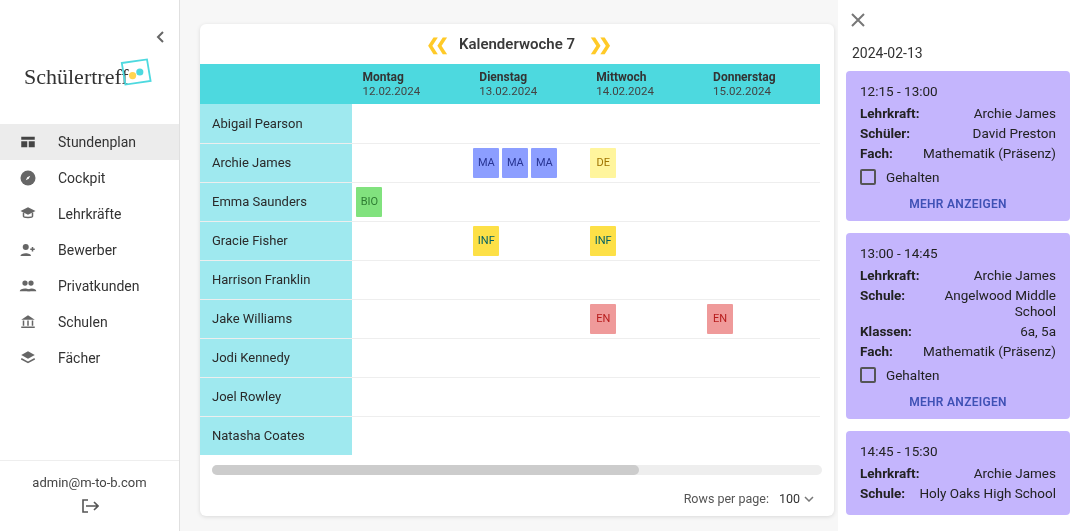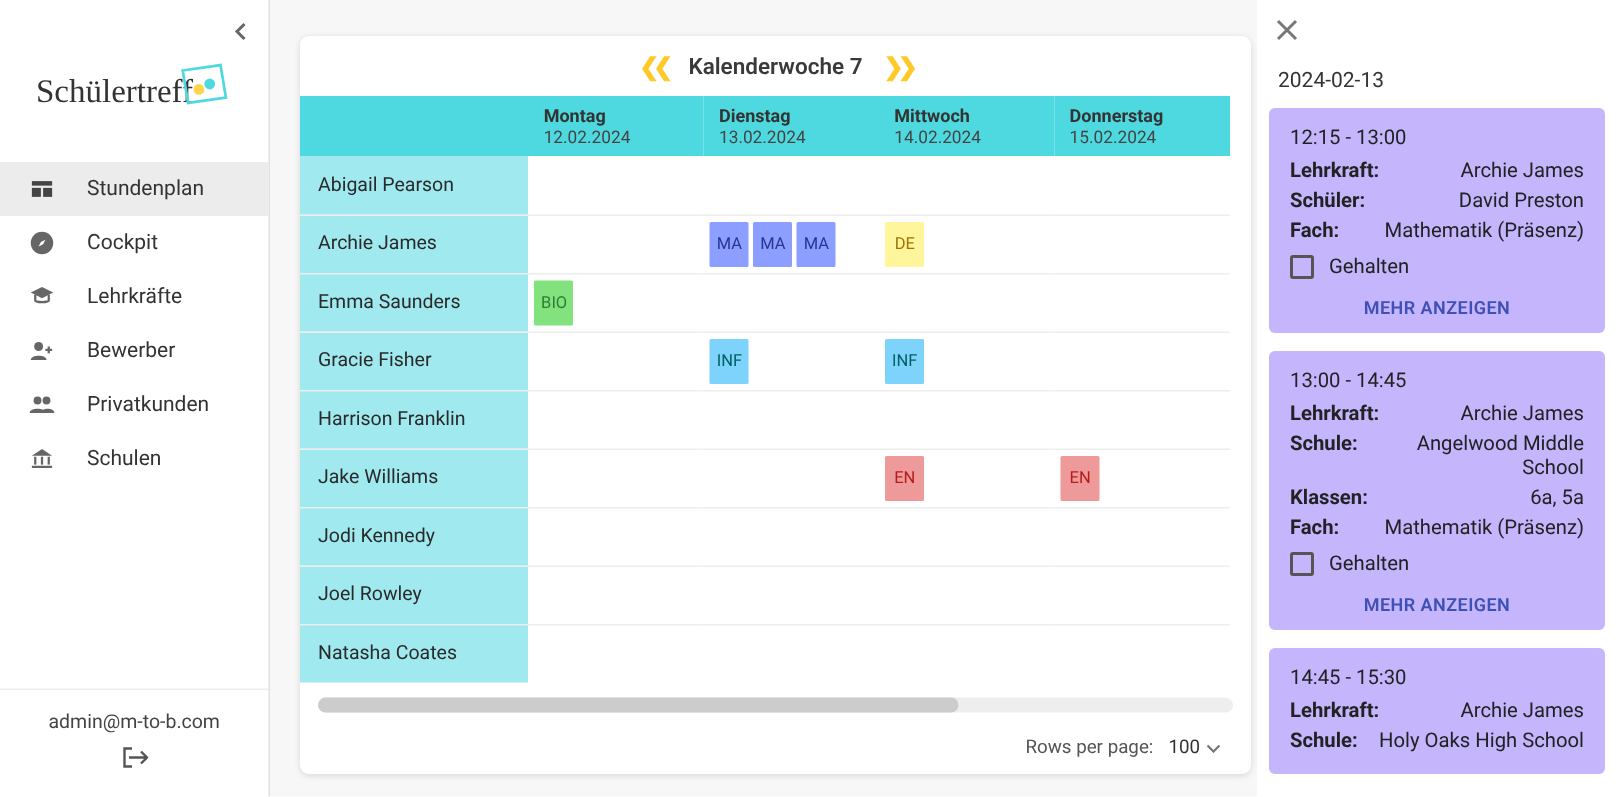--- a/index.html
+++ b/index.html
@@ -1,20 +1,20 @@
 <!DOCTYPE html>
 <html><head>
 <meta charset="utf-8">
 <style>
   * { box-sizing: border-box; margin: 0; padding: 0; }
   body { font-family: Roboto, Arial, sans-serif; font-size: 14px; color: #222; background: #fff; width: 1080px; height: 531px; overflow: hidden; position: relative; }
   
   
   .sidebar { position: absolute; left: 0; top: 0; width: 180px; height: 531px; border-right: 1px solid #e0e0e0; background: #fff; display: flex; flex-direction: column; }
-  .sidebar-top { position: relative; height: 108px; }
+  .sidebar-top { position: relative; height: 108px; margin-top: 16px; }
   .collapse-btn { position: absolute; right: 14px; top: 14px; cursor: pointer; color: #555; }
   .logo { position: absolute; left: 24px; top: 48px; font-size: 22px; font-family: Georgia, serif; color: #333; }
   .logo-deco { position: absolute; left: 120px; top: 38px; width: 36px; height: 36px; }
   .nav { flex: 1; }
   .nav-item { display: flex; align-items: center; gap: 20px; padding: 0 18px; height: 36px; cursor: pointer; color: #666; }
   .nav-item.active { background: #ececec; color: #333; }
   .nav-item .icon { width: 20px; display: inline-flex; justify-content: center; }
   .nav-item .label { color: #333; font-size: 14px; }
   .sidebar-footer { border-top: 1px solid #eee; padding: 14px 0; text-align: center; font-size: 13px; color: #444; }
   .signout { margin-top: 8px; color: #555; cursor: pointer; }
@@ -33,21 +33,21 @@
   table.sched thead th .date { font-weight: 400; font-size: 11.5px; color:#444; }
   table.sched thead th:first-child { background: #4dd9df; }
   table.sched tbody td.name { background: #9fe9ef; padding: 0 12px; height: 39px; font-size: 13px; color: #2a2a2a; }
   table.sched tbody tr + tr td { border-top: 1px solid #eee; }
   table.sched tbody td.slot { height: 39px; position: relative; }
   .chip-row { display: flex; gap: 3px; padding: 4px; height: 100%; align-items: stretch; }
   .chip { flex: 0 0 auto; width: 26px; display: flex; align-items: center; justify-content: center; font-size: 11px; font-weight: 400; border-radius: 1px; }
   .chip.MA { background: #8c9eff; color: #283593; }
   .chip.DE { background: #fff59d; color: #a07400; }
   .chip.BIO { background: #81e27e; color: #2e7d32; }
-  .chip.INF { background: #7dd3fc; color: #006064; }
+  .chip.INF { background: #fde047; color: #006064; }
   .chip.EN { background: #ef9a9a; color: #b71c1c; }
   
   .scrollbar-fake { height: 10px; background: #eee; margin: 0 12px; border-radius: 5px; position: relative; }
   .scrollbar-fake::after { content:''; position:absolute; left:0; top:0; width:70%; height:100%; background:#ccc; border-radius:5px; }
   
   .pager { display:flex; justify-content:flex-end; align-items:center; gap:10px; padding: 16px 20px 10px; font-size: 12.5px; color:#555; }
   .pager .sel { display:flex; align-items:center; gap:4px; cursor:pointer; color:#333; }
   
   
   .right { position: absolute; left: 838px; top: 0; width: 242px; height: 531px; background: #fff; padding: 12px 10px 0 8px; overflow: hidden; }
@@ -134,20 +134,29 @@
           <svg width="18" height="18" viewBox="0 0 24 24" fill="#666">
             <path d="M3 9 L12 3 L21 9 Z"></path>
             <rect x="5" y="10" width="2" height="7"></rect>
             <rect x="11" y="10" width="2" height="7"></rect>
             <rect x="17" y="10" width="2" height="7"></rect>
             <rect x="3" y="18" width="18" height="2"></rect>
           </svg>
         </span>
         <span class="label">Schulen</span>
       </div>
+      <div class="nav-item">
+        <span class="icon">
+          <svg width="18" height="18" viewBox="0 0 24 24" fill="#666">
+            <path d="M12 3 L21 8 L12 13 L3 8 Z"></path>
+            <path d="M3 13 L12 18 L21 13" fill="none" stroke="#666" stroke-width="2"></path>
+          </svg>
+        </span>
+        <span class="label">Fächer</span>
+      </div>
     </div>
   <div class="sidebar-footer">
     <div>admin@m-to-b.com</div>
     <div class="signout">
       <svg width="18" height="16" viewBox="0 0 18 16">
           <path d="M7 2 H2 V14 H7 M5 8 H16 M13 4 L17 8 L13 12" stroke="#555" stroke-width="1.6" fill="none"></path>
         </svg>
     </div>
   </div>
 </div>

